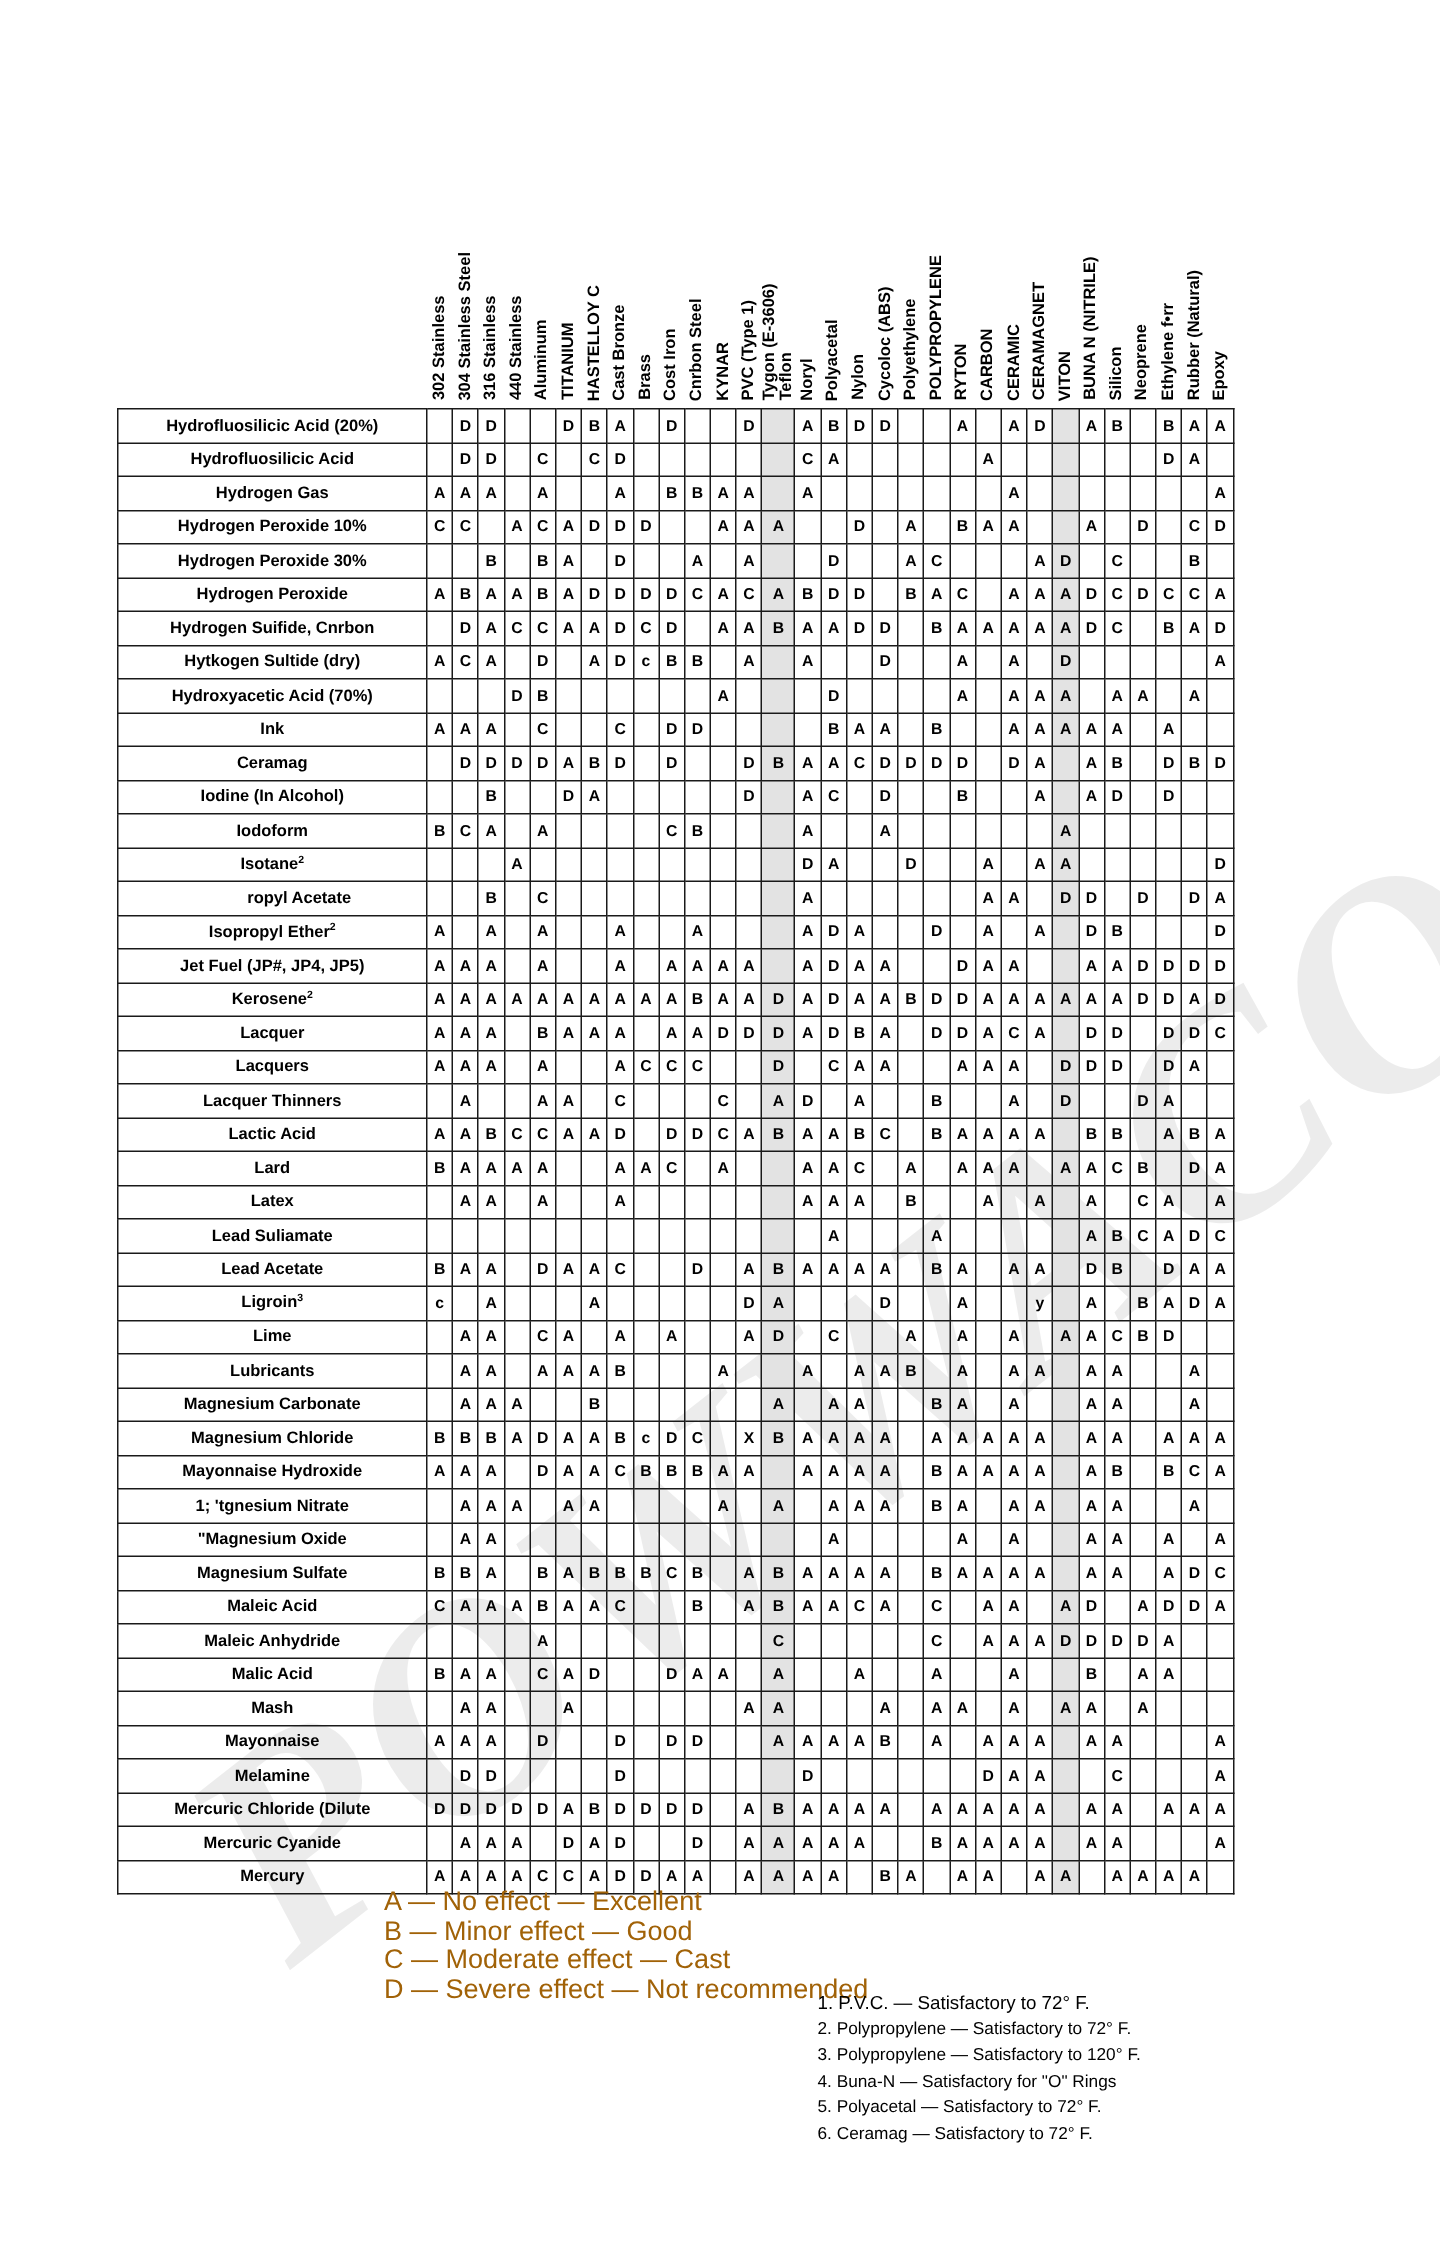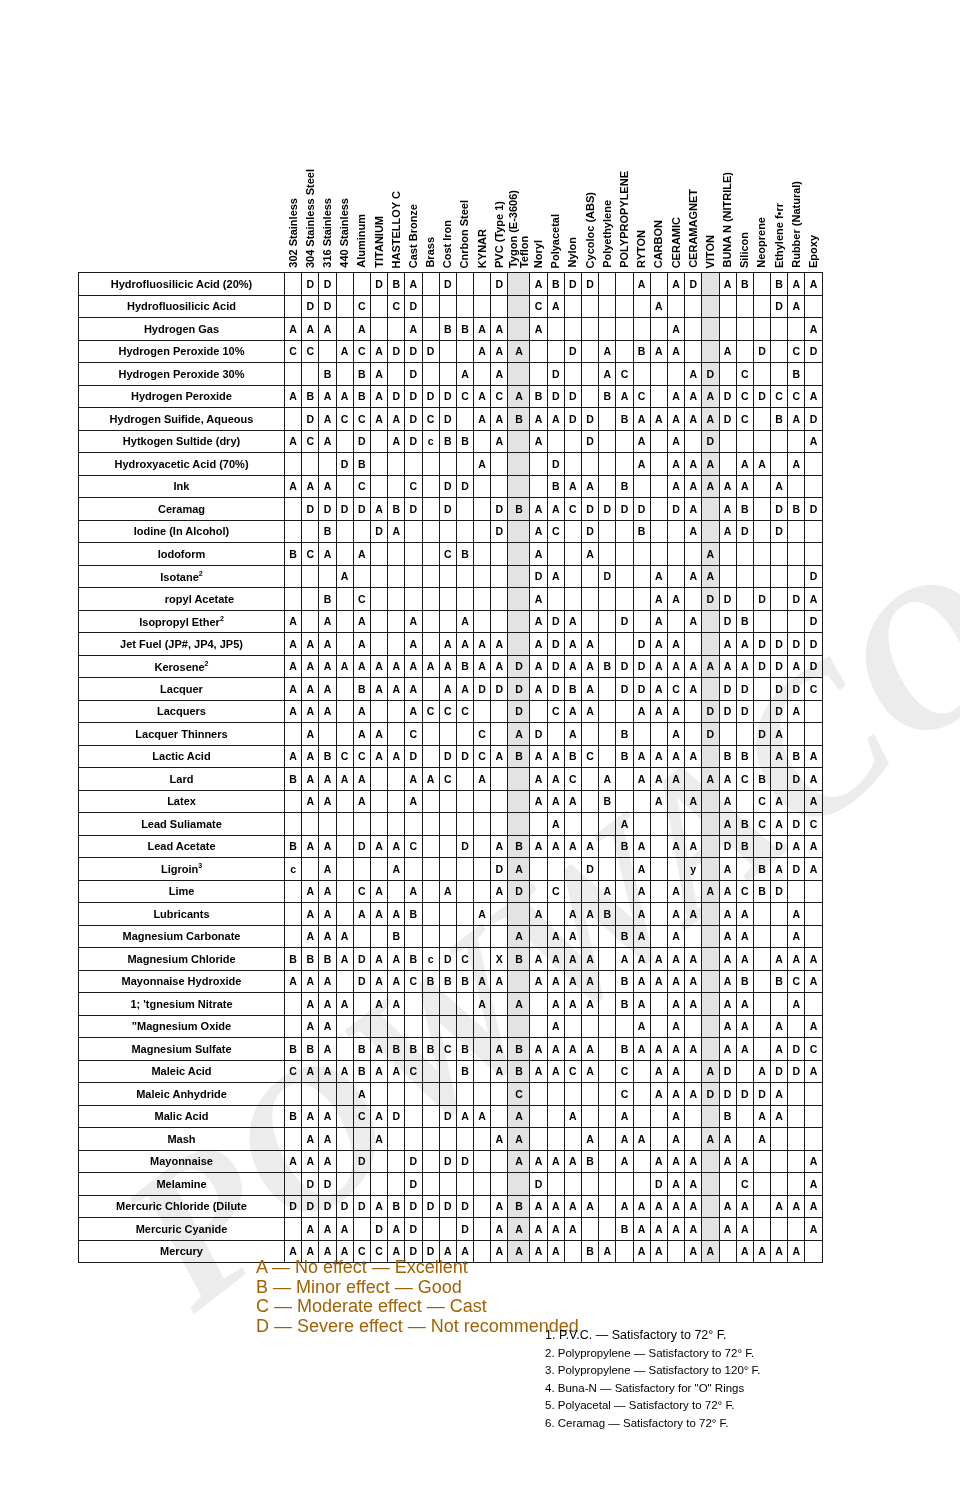--- a/index.html
+++ b/index.html
@@ -349,21 +349,21 @@
             <td class="cell">A</td>
             <td class="cell shade">A</td>
             <td class="cell">D</td>
             <td class="cell">C</td>
             <td class="cell">D</td>
             <td class="cell">C</td>
             <td class="cell">C</td>
             <td class="cell">A</td>
           </tr>
           <tr>
-            <td class="name">Hydrogen Suifide, Aqueous</td>
+            <td class="name">Hydrogen Suifide, Cnrbon</td>
             <td class="cell"></td>
             <td class="cell">D</td>
             <td class="cell">A</td>
             <td class="cell">C</td>
             <td class="cell">C</td>
             <td class="cell">A</td>
             <td class="cell">A</td>
             <td class="cell">D</td>
             <td class="cell">C</td>
             <td class="cell">D</td>

